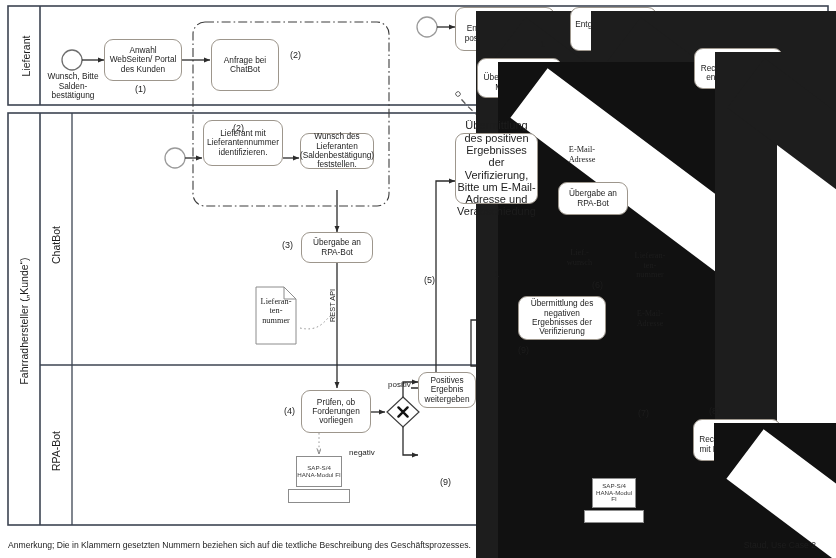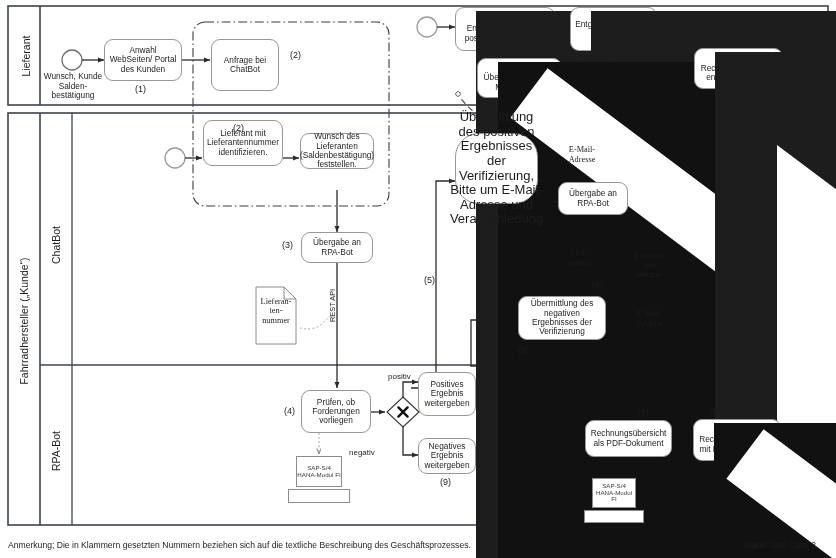--- a/index.html
+++ b/index.html
@@ -218,33 +218,33 @@
   <div class="task msg" style="left:694px;top:48px;width:89px;height:41px;">
     <span class="envelope">
       <svg width="13" height="9" viewBox="0 0 13 9" style="overflow:visible">
         <rect x="0.5" y="0.5" width="12" height="8" fill="#fff" stroke="#1d1d1d" stroke-width="1"></rect>
         <path d="M0.5,0.5 L6.5,5 L12.5,0.5" fill="none" stroke="#1d1d1d" stroke-width="1"></path>
       </svg>
     </span>
     <span>Rechnungsübersicht entgegennehmen</span>
   </div>
 
-  <div class="evlbl" style="left:40px;top:72px;width:66px;">Wunsch, Kunde Salden-bestätigung</div>
+  <div class="evlbl" style="left:40px;top:72px;width:66px;">Wunsch, Bitte Salden-bestätigung</div>
   <div class="numlbl" style="left:135px;top:84px;">(1)</div>
   <div class="numlbl" style="left:290px;top:50px;">(2)</div>
   <div class="evlbl" style="left:533px;top:40px;width:20px;">1</div>
 
   <div class="task" style="left:203px;top:120px;width:80px;height:46px;">Lieferant mit Lieferantennummer identifizieren.</div>
   <div class="task" style="left:300px;top:133px;width:74px;height:36px;">Wunsch des Lieferanten (Saldenbestätigung) feststellen.</div>
   <div class="numlbl" style="left:233px;top:123px;">(2)</div>
 
   <div class="task" style="left:301px;top:232px;width:72px;height:31px;">Übergabe an RPA-Bot</div>
   <div class="numlbl" style="left:282px;top:240px;">(3)</div>
 
-  <div class="task" style="left:455px;top:133px;width:83px;height:71px;font-size:13px;border-radius:24px;">Übermittlung des positiven Ergebnisses der Verifizierung, Bitte um E-Mail-Adresse und Verabschiedung</div>
+  <div class="task" style="left:455px;top:133px;width:83px;height:71px;font-size:11px;">Übermittlung des positiven Ergebnisses der Verifizierung, Bitte um E-Mail-Adresse und Verabschiedung</div>
 
   <div class="task" style="left:558px;top:182px;width:70px;height:33px;">Übergabe an RPA-Bot</div>
 
   <div class="task" style="left:486px;top:296px;width:88px;height:44px;margin-left:32px;">Übermittlung des negativen Ergebnisses der Verifizierung</div>
 
   <div class="numlbl" style="left:424px;top:275px;">(5)</div>
   <div class="numlbl" style="left:592px;top:280px;">(6)</div>
   <div class="numlbl" style="left:518px;top:345px;">(9)</div>
   <div class="evlbl" style="left:490px;top:270px;width:14px;">1</div>
 
@@ -252,28 +252,26 @@
   <div class="note" style="left:563px;top:137px;width:38px;height:35px;">E-Mail-Adresse</div>
   <div class="note" style="left:563px;top:240px;width:33px;height:35px;">Lief.-wunsch</div>
   <div class="note" style="left:631px;top:246px;width:38px;height:39px;">Lieferan-ten-nummer</div>
   <div class="note" style="left:631px;top:300px;width:38px;height:37px;">E-Mail-Adresse</div>
 
   <div class="rest-api" style="left:328px;top:322px;">REST API</div>
 
   <div class="task" style="left:301px;top:390px;width:70px;height:43px;">Prüfen, ob Forderungen vorliegen</div>
   <div class="numlbl" style="left:284px;top:406px;">(4)</div>
 
-  <div class="task" style="left:418px;top:372px;width:58px;height:44px;">Positives Ergebnis weitergeben</div>
-  <div class="task" style="left:418px;top:438px;width:58px;height:36px;">Negatives Ergebnis weitergeben</div>
+  <div class="task" style="left:418px;top:372px;width:58px;height:36px;">Positives Ergebnis weitergeben</div>
   <div class="numlbl" style="left:440px;top:477px;">(9)</div>
 
-  <div class="flowlbl" style="left:388px;top:372px;text-align:center;">positiv</div>
+  <div class="flowlbl" style="left:388px;top:380px;text-align:center;">positiv</div>
   <div class="flowlbl" style="left:349px;top:448px;">negativ</div>
 
-  <div class="task" style="left:585px;top:420px;width:87px;height:37px;">Rechnungsübersicht als PDF-Dokument</div>
   <div class="numlbl" style="left:638px;top:408px;">(7)</div>
 
   <div class="task msg" style="left:693px;top:419px;width:88px;height:42px;">
     <span class="envelope">
       <svg width="13" height="9" viewBox="0 0 13 9" style="overflow:visible">
         <rect x="0.5" y="0.5" width="12" height="8" fill="#111" stroke="#111" stroke-width="1"></rect>
         <path d="M0.5,0.5 L6.5,5 L12.5,0.5" fill="none" stroke="#fff" stroke-width="1"></path>
       </svg>
     </span>
     <span>Rechnungsübersicht mit E-Mail zusenden</span>

